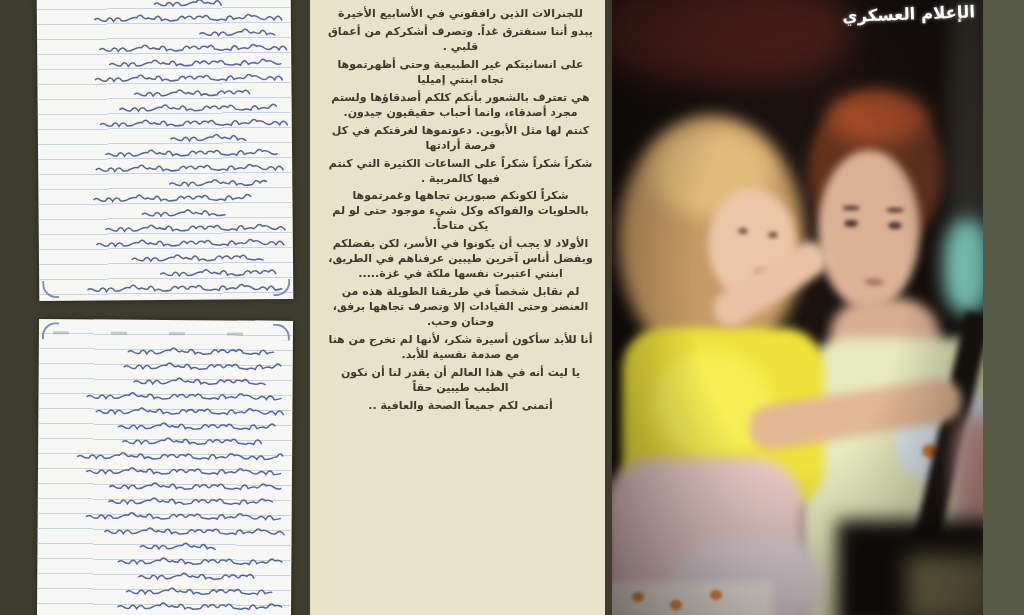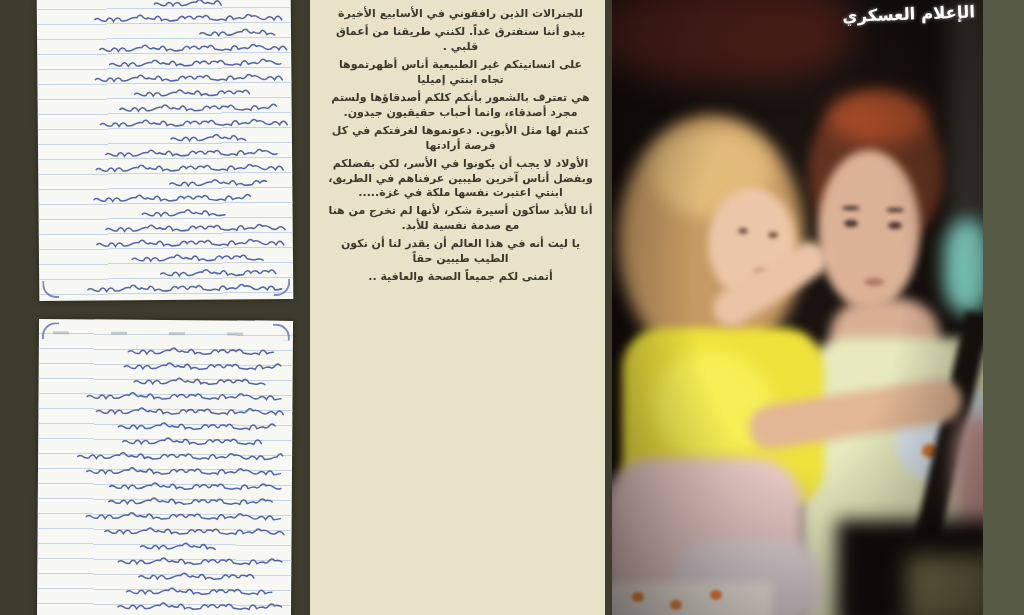--- a/index.html
+++ b/index.html
@@ -134,25 +134,28 @@
           <path d="M0 0 Q2.5 -2.0 5.0 0.0 Q8.1 2.3 11.3 1.4 Q14.9 -4.8 18.6 2.0 Q22.6 -4.5 26.5 1.4 Q30.5 2.4 34.5 -0.1 Q38.2 -2.3 41.9 -1.5 Q45.1 -6.1 48.3 -2.0 Q50.9 1.0 53.4 -1.3 Q56.5 0.2 59.6 0.2 Q63.2 -6.4 66.8 1.6 Q70.7 -1.3 74.7 2.0 Q78.6 2.0 82.6 1.2 Q86.4 -5.3 90.1 -0.3 Q93.4 -3.9 96.7 -1.7 Q99.3 2.5 102.0 -2.0 Q105.0 -3.0 108.0 -1.1 Q111.5 -5.8 115.1 0.5 Q119.0 1.5 122.9 1.7 Q126.9 -0.4 130.9 1.9 Q134.7 -6.5 138.5 1.0 Q141.8 -0.7 145.2 -0.6" transform="translate(89.4 272)" fill="none" stroke="#3d4e9e" stroke-width="1.5" stroke-linecap="round" opacity="0.88"></path>
           <path d="M0 0 Q2.5 -2.0 5.0 0.0 Q8.1 2.3 11.3 1.4 Q14.9 -4.8 18.6 2.0 Q22.6 -4.5 26.5 1.4 Q30.5 2.4 34.5 -0.1 Q38.2 -2.3 41.9 -1.5 Q45.1 -6.1 48.3 -2.0 Q50.9 1.0 53.4 -1.3 Q56.5 0.2 59.6 0.2 Q63.2 -6.4 66.8 1.6 Q70.7 -1.3 74.7 2.0 Q78.6 2.0 82.6 1.2 Q86.4 -5.3 90.1 -0.3 Q93.4 -3.9 96.7 -1.7 Q99.3 2.5 102.0 -2.0 Q105.0 -3.0 108.0 -1.1 Q111.5 -5.8 115.1 0.5 Q119.0 1.5 122.9 1.7 Q126.9 -0.4 130.9 1.9 Q134.7 -6.5 138.5 1.0 Q141.8 -0.7 145.2 -0.6 Q147.9 1.6 150.6 -1.8 Q153.5 -5.7 156.5 -1.9 Q160.0 -3.3 163.5 -0.9" transform="translate(81 287)" fill="none" stroke="#3d4e9e" stroke-width="1.5" stroke-linecap="round" opacity="0.88"></path>
           <path d="M0 0 Q2.5 -2.0 5.0 0.0 Q8.1 2.3 11.3 1.4 Q14.9 -4.8 18.6 2.0 Q22.6 -4.5 26.5 1.4 Q30.5 2.4 34.5 -0.1 Q38.2 -2.3 41.9 -1.5 Q45.1 -6.1 48.3 -2.0 Q50.9 1.0 53.4 -1.3" transform="translate(111.4 302)" fill="none" stroke="#3d4e9e" stroke-width="2.4" stroke-linecap="round" opacity="0.88"></path>
         </svg>
     </div>
   </div>
 
   <div class="letter-panel" dir="rtl">
     <div>
         <p>للجنرالات الذين رافقوني في الأسابيع الأخيرة</p>
-        <p>يبدو أننا سنفترق غداً. لكنني طريقنا من أعماق قلبي .</p>
-        <p>على انسانيتكم غير الطبيعية أناس أظهرتموها تجاه ابنتي إميليا</p>
+        <p>يبدو أننا سنفترق غداً. وتصرف أشكركم من أعماق قلبي .</p>
+        <p>على انسانيتكم غير الطبيعية وحتى أظهرتموها تجاه ابنتي إميليا</p>
         <p>هي تعترف بالشعور بأنكم كلكم أصدقاؤها ولستم مجرد أصدقاء، وانما أحباب حقيقيون جيدون.</p>
         <p>كنتم لها مثل الأبوين. دعوتموها لغرفتكم في كل فرصة أرادتها</p>
+        <p>شكراً شكراً شكراً على الساعات الكثيرة التي كنتم فيها كالمربية .</p>
+        <p>شكراً لكونكم صبورين تجاهها وغمرتموها بالحلويات والفواكه وكل شيء موجود حتى لو لم يكن متاحاً.</p>
         <p>الأولاد لا يجب أن يكونوا في الأسر، لكن بفضلكم وبفضل أناس آخرين طيبين عرفناهم في الطريق، ابنتي اعتبرت نفسها ملكة في غزة.....</p>
+        <p>لم نقابل شخصاً في طريقنا الطويلة هذه من العنصر وحتى القيادات إلا وتصرف تجاهها برفق، وحنان وحب.</p>
         <p>أنا للأبد سأكون أسيرة شكر، لأنها لم تخرج من هنا مع صدمة نفسية للأبد.</p>
         <p>يا ليت أنه في هذا العالم أن يقدر لنا أن نكون الطيب طيبين حقاً</p>
         <p>أتمنى لكم جميعاً الصحة والعافية ..</p>
       </div>
   </div>
 
   <div class="photo">
     <div class="maroon-top"></div>
     <div class="grey-streak"></div>
     <div class="teal-blob"></div>

